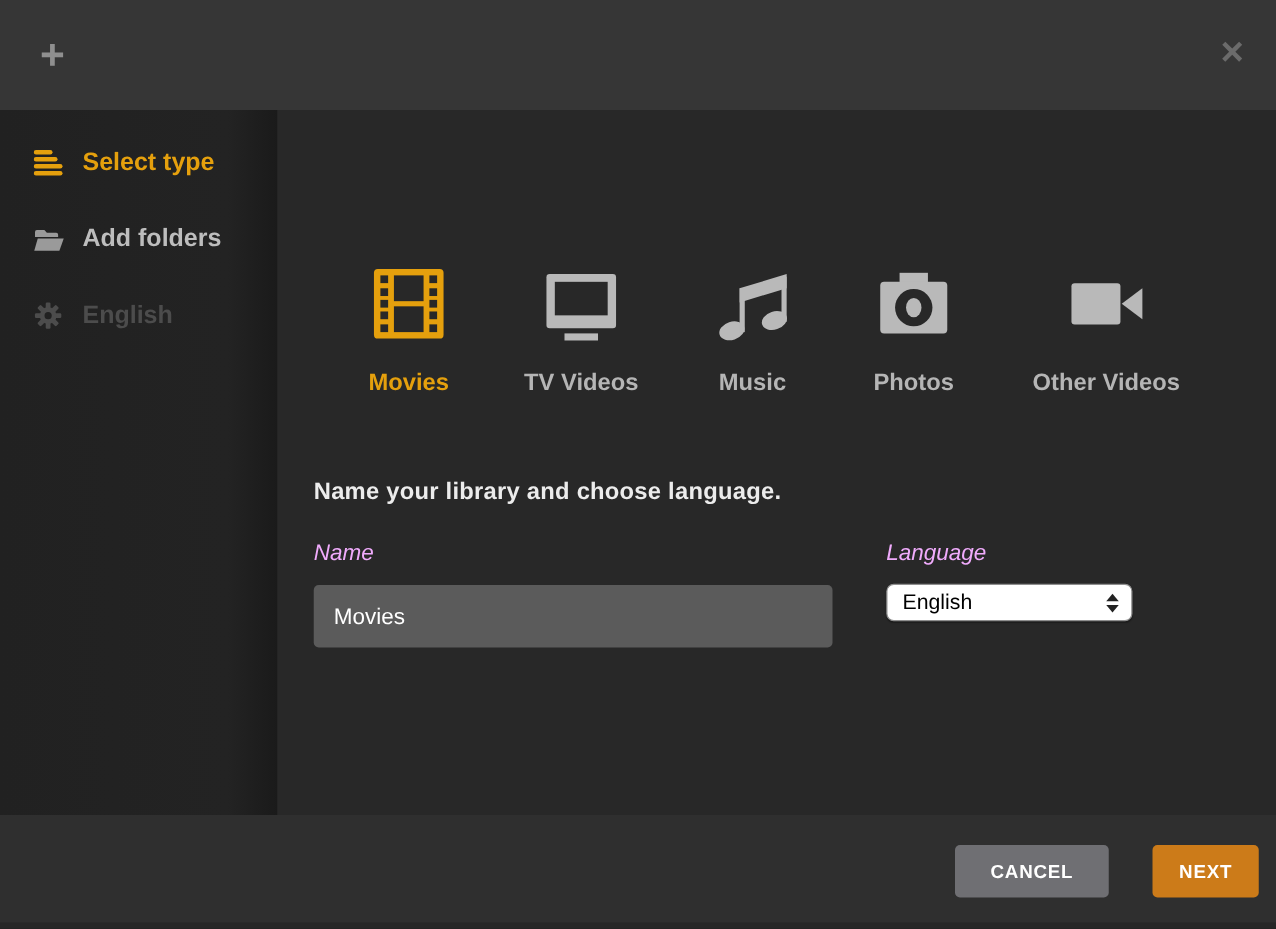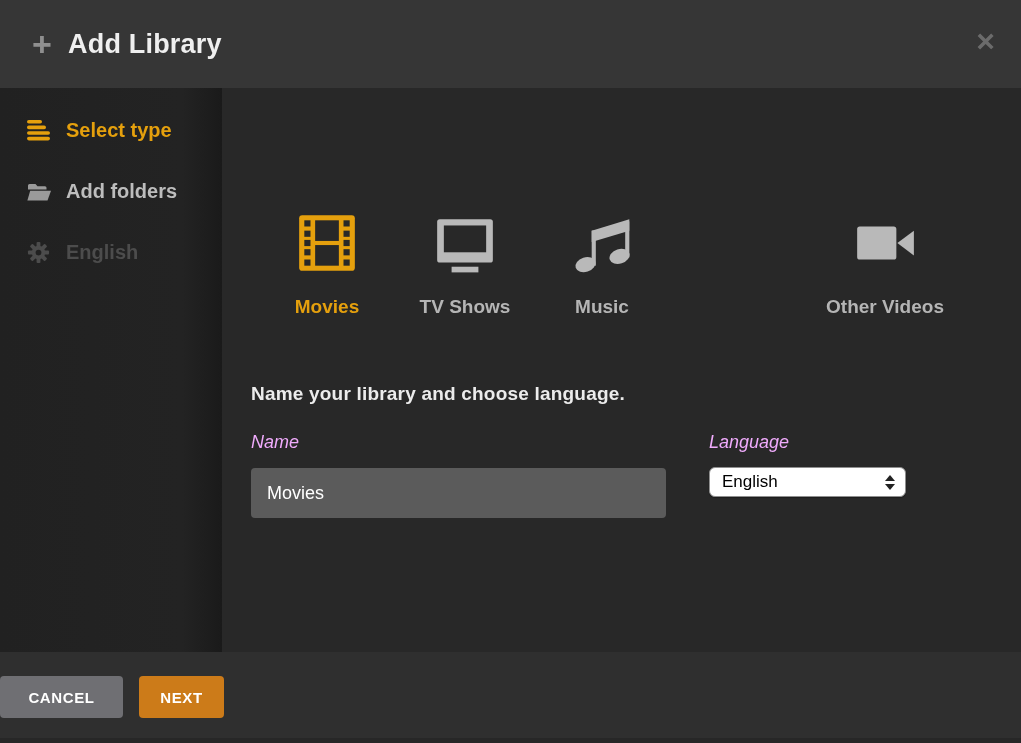--- a/index.html
+++ b/index.html
@@ -74,40 +74,39 @@
     display:flex;align-items:center;cursor:pointer;
     box-shadow:0 1px 1px rgba(0,0,0,.3);
   }
   .lang-select .sel-text{flex:1;padding-left:12px;color:#000000;font-size:17px;}
   .spin{display:flex;flex-direction:column;gap:3px;margin-right:10px;}
   .spin .up{width:0;height:0;border-left:5px solid transparent;border-right:5px solid transparent;border-bottom:6px solid #222;}
   .spin .down{width:0;height:0;border-left:5px solid transparent;border-right:5px solid transparent;border-top:6px solid #222;}
   
   .footer{
     position:absolute;left:0;top:652px;width:1021px;height:91px;background:#2f2f2f;
-    display:flex;align-items:flex-start;padding-top:24px;
+    display:flex;align-items:flex-start;justify-content:flex-end;padding-top:24px;gap:19px;
   }
   .footer::after{content:"";position:absolute;left:0;bottom:0;width:100%;height:5px;background:#272727;}
   .btn{
     height:42px;border:none;border-radius:4px;color:#fff;
     font-family:"Liberation Sans",sans-serif;font-size:15px;font-weight:700;
     letter-spacing:.6px;cursor:pointer;
   }
   .btn-cancel{width:123px;background:var(--cancel);margin-right:16px;}
   .btn-next{width:85px;background:var(--next);margin-right:14px;}
   svg{display:block;}
 </style>
 </head>
 <body>
 
 <div class="dialog">
 
   <div class="header">
     <div class="plus">+</div>
-    <div class="title">Add Library</div>
     <div class="close">×</div>
   </div>
 
   <div class="sidebar">
     <div class="side-item active">
       <span class="ic">
         <svg class="bars" width="24" height="21" viewBox="0 0 24 21">
           <rect x="0" y="0" width="15" height="3.6" rx="1.8" fill="currentColor"></rect>
           <rect x="0" y="5.6" width="19" height="3.6" rx="1.8" fill="currentColor"></rect>
           <rect x="0" y="11.2" width="23" height="3.6" rx="1.8" fill="currentColor"></rect>
@@ -172,38 +171,49 @@
     </div>
 
     <div class="type-item t1">
       <span class="glyph">
         <svg width="68" height="66" viewBox="0 0 64 64">
           <rect x="5" y="9" width="54" height="42" rx="2.5" fill="currentColor"></rect>
           <rect x="11.5" y="15" width="41" height="26" fill="#282828"></rect>
           <rect x="19" y="55" width="26" height="5.5" fill="currentColor"></rect>
         </svg>
       </span>
-      <span class="tlabel">TV Shows</span>
+      <span class="tlabel">TV Videos</span>
     </div>
 
     <div class="type-item t2">
       <span class="glyph">
         <svg width="66" height="66" viewBox="0 0 64 64">
           <g fill="currentColor">
             <ellipse cx="16" cy="53" rx="10" ry="7" transform="rotate(-18 16 53)"></ellipse>
             <ellipse cx="49" cy="45" rx="10" ry="7" transform="rotate(-18 49 45)"></ellipse>
             <rect x="22" y="20" width="4" height="34"></rect>
             <rect x="54.5" y="11" width="4" height="35"></rect>
             <polygon points="22,20 58.5,9 58.5,20 22,31"></polygon>
           </g>
         </svg>
       </span>
       <span class="tlabel">Music</span>
     </div>
 
+    <div class="type-item t3">
+      <span class="glyph">
+        <svg width="66" height="66" viewBox="0 0 64 64">
+          <rect x="21" y="8" width="22" height="12" fill="currentColor"></rect>
+          <rect x="6" y="15" width="52" height="40" rx="3" fill="currentColor"></rect>
+          <circle cx="32" cy="35" r="14.5" fill="#282828"></circle>
+          <ellipse cx="32" cy="35" rx="6" ry="7.5" fill="currentColor"></ellipse>
+        </svg>
+      </span>
+      <span class="tlabel">Photos</span>
+    </div>
 
     <div class="type-item t4">
       <span class="glyph">
         <svg width="68" height="66" viewBox="0 0 64 64">
           <rect x="5" y="16" width="38" height="32" rx="2.5" fill="currentColor"></rect>
           <polygon points="44,32 60,20 60,44" fill="currentColor"></polygon>
         </svg>
       </span>
       <span class="tlabel">Other Videos</span>
     </div>

